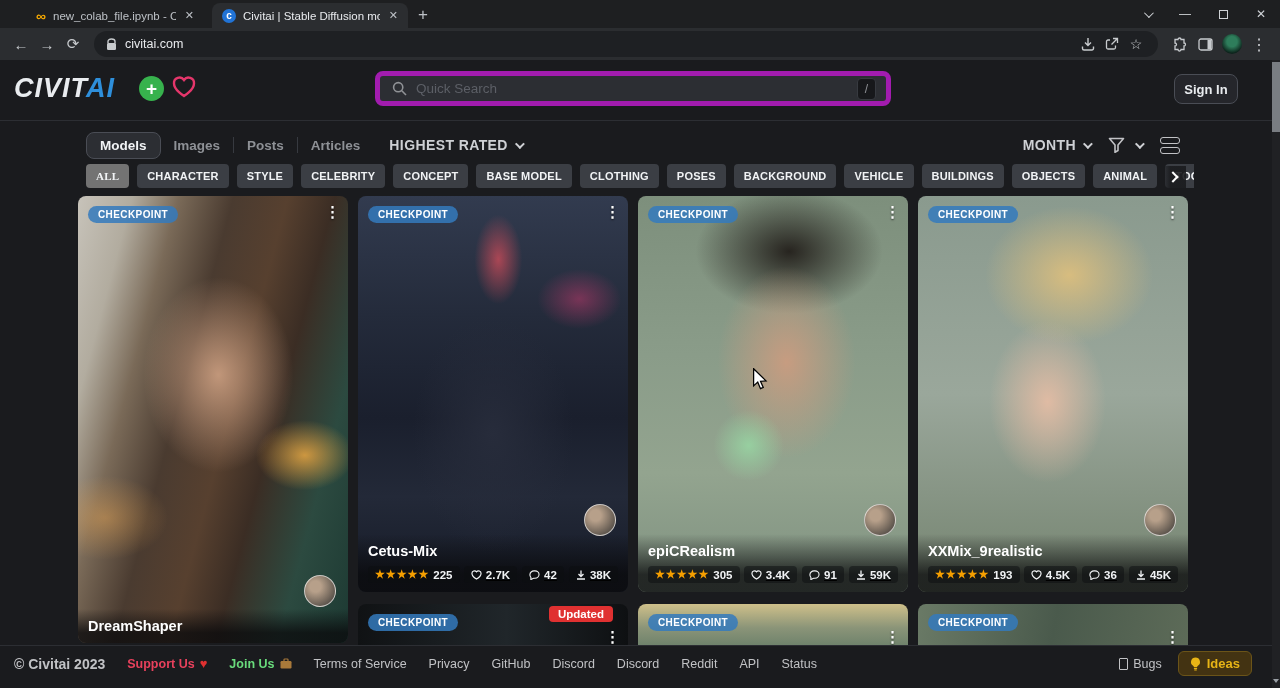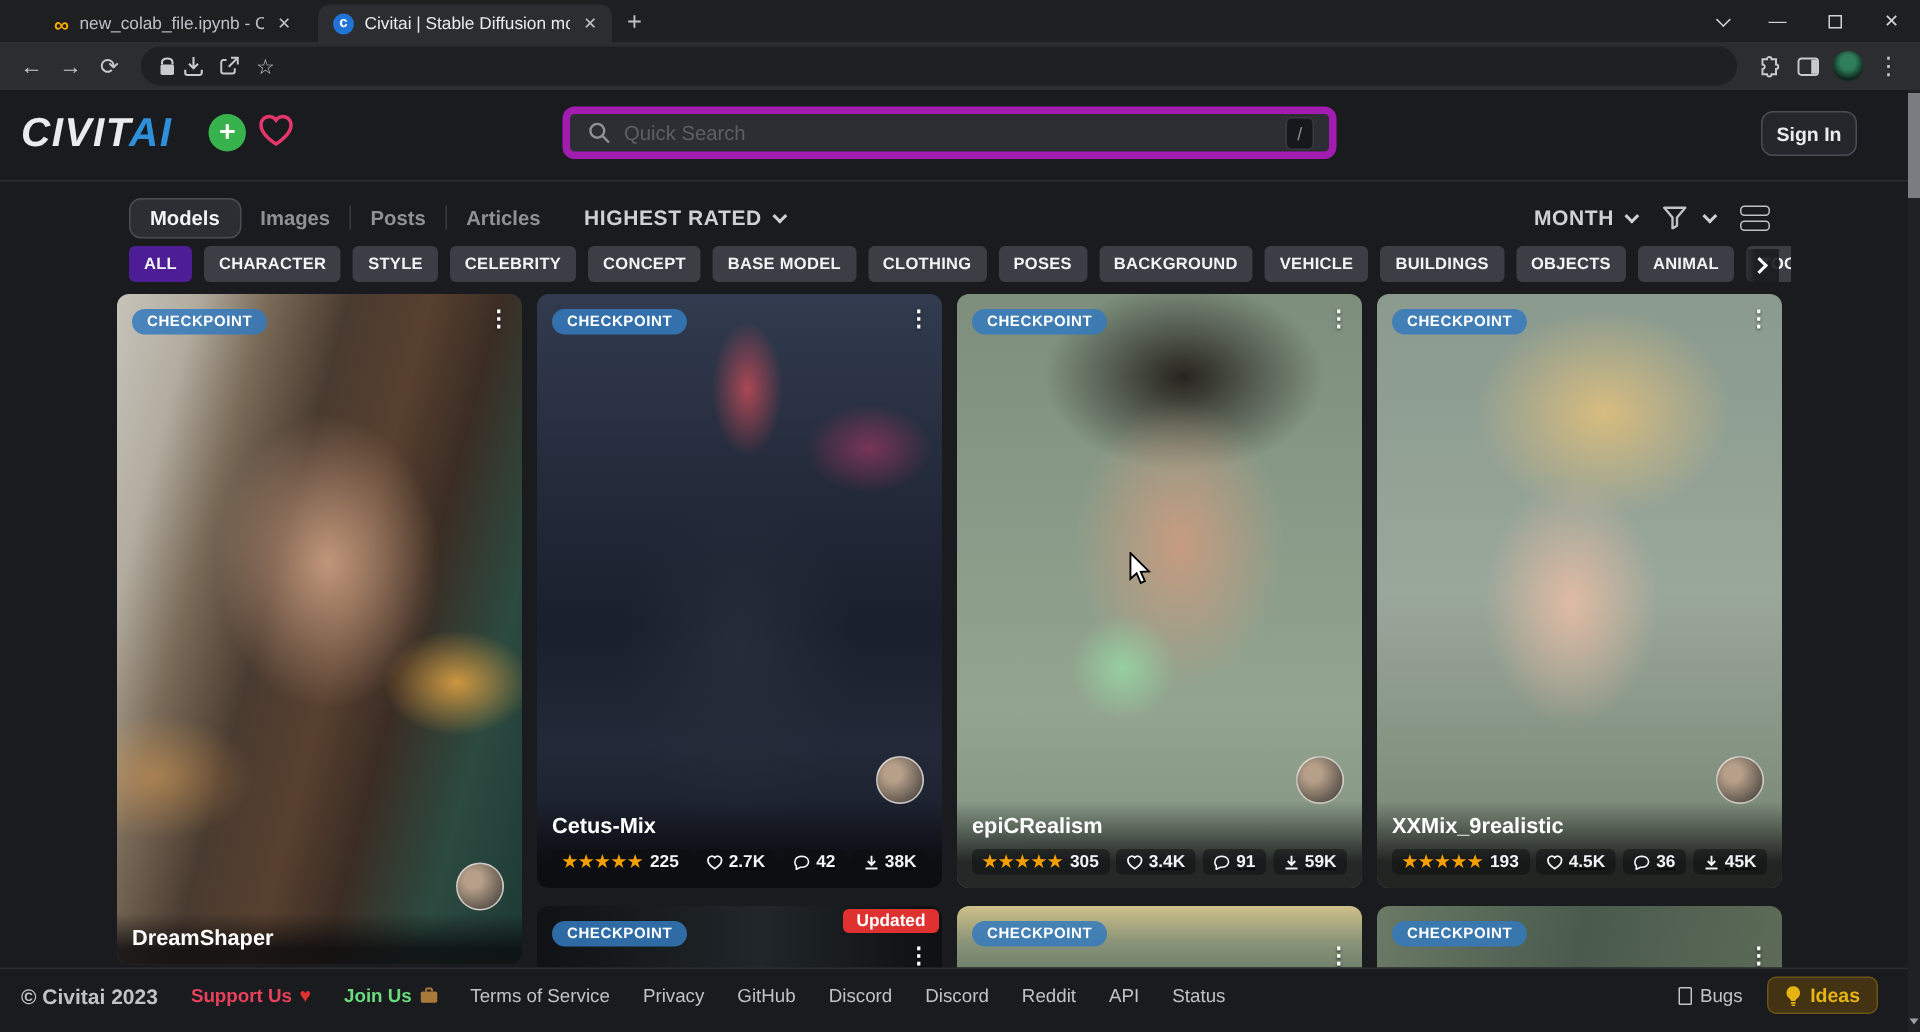--- a/index.html
+++ b/index.html
@@ -74,35 +74,35 @@
              border-bottom:2px solid #CED0D4; transform:rotate(45deg) translateY(-2px); }
   .nav-right { margin-left:auto; display:flex; align-items:center; gap:10px; }
   .masonry-ic { width:20px; height:17px; display:flex; flex-direction:column; gap:3px; }
   .masonry-ic i { display:block; height:7px; border:1.6px solid #C1C2C5; border-radius:3px; }
 
   
   .chips-row { position:absolute; top:104px; left:86px; width:1108px; height:24px; overflow:hidden;
                display:flex; gap:8px; }
   .chip { flex:0 0 auto; height:24px; line-height:24px; padding:0 10px; border-radius:4px;
           background:#3B3E44; color:#F1F3F5; font-size:11px; font-weight:700; letter-spacing:.2px; }
-  .chip.active { background:#4c1d95; }
+  .chip.active { background:#737373;font-family:Liberation Serif, serif; }
   .chips-arrow { position:absolute; top:106px; left:1160px; width:26px; height:22px;
                  display:flex; align-items:center; justify-content:center;
                  background:linear-gradient(90deg, transparent, rgba(26,27,30,.9) 40%); }
   .chips-arrow i { display:inline-block; width:8px; height:8px; border-right:2.4px solid #fff;
                    border-top:2.4px solid #fff; transform:rotate(45deg); }
 
   
   .cards-area { position:absolute; top:136px; left:78px; width:1110px; display:flex; gap:10px; }
   .col { width:270px; display:flex; flex-direction:column; gap:12px; }
   .card { position:relative; width:270px; border-radius:8px; overflow:hidden; background:#25262B; }
   .card.h-tall { height:447px; } .card.h-std { height:396px; } .card.h-part { height:60px; }
   .badge-cp { position:absolute; top:10px; left:10px; background:rgba(52,122,189,.85); color:#fff;
               font-size:10px; font-weight:800; letter-spacing:.4px; padding:3px 10px; border-radius:9px; }
-  .badge-upd { position:absolute; top:2px; right:2px; background:#E03131; color:#fff; font-size:11.5px;
+  .badge-upd { position:absolute; top:2px; right:15px; background:#E03131; color:#fff; font-size:11.5px;
                font-weight:600; padding:2px 9px; border-radius:4px;text-align:center; }
   .dots { position:absolute; top:7px; right:8px; color:#fff; font-size:15px; font-weight:bold;
           text-shadow:0 1px 2px rgba(0,0,0,.7); }
   .card .dots.low { top:24px; }
   .cavatar { position:absolute; width:32px; height:32px; border-radius:50%;
              border:1px solid rgba(255,255,255,.65);
              background:radial-gradient(circle at 35% 35%, #b7a08a 20%, #5d554d 75%); }
   .cavatar.std { right:12px; bottom:56px; } .cavatar.tall { right:12px; bottom:36px; }
   .overlay { position:absolute; left:0; right:0; bottom:0; padding:9px 10px 9px;
              background:linear-gradient(180deg, rgba(10,10,12,0) 0%, rgba(10,10,12,.78) 70%); }
@@ -199,20 +199,21 @@
     <div class="navic">←</div>
     <div class="navic">→</div>
     <div class="navic">⟳</div>
     <div class="urlbar">
       <span>
         <svg class="ic" width="11" height="13" viewBox="0 0 11 13">
             <path d="M2 5V3.6C2 2.2 3.2 1 5.5 1S9 2.2 9 3.6V5" fill="none" stroke="#c8cbce" stroke-width="1.4"></path>
             <rect x="1" y="5" width="9" height="7" rx="1.2" fill="#c8cbce"></rect>
           </svg>
       </span>
+      <span class="urltext">civitai.com</span>
       <span class="urlic">
         <svg class="ic" width="14" height="14" viewBox="0 0 14 14">
             <path d="M7 1v7M4 5.5L7 8.5l3-3" fill="none" stroke="#c8cbce" stroke-width="1.4"></path>
             <path d="M1.5 9.5v2a1.5 1.5 0 001.5 1.5h8a1.5 1.5 0 001.5-1.5v-2" fill="none" stroke="#c8cbce" stroke-width="1.4"></path>
           </svg>
       </span>
       <span class="urlic">
         <svg class="ic" width="14" height="14" viewBox="0 0 14 14">
             <path d="M5 3H3a1.5 1.5 0 00-1.5 1.5v6A1.5 1.5 0 003 12h6a1.5 1.5 0 001.5-1.5V8.5" fill="none" stroke="#c8cbce" stroke-width="1.3"></path>
             <path d="M8 1.5h4.5V6M12.2 1.8L6.5 7.5" fill="none" stroke="#c8cbce" stroke-width="1.3"></path>

